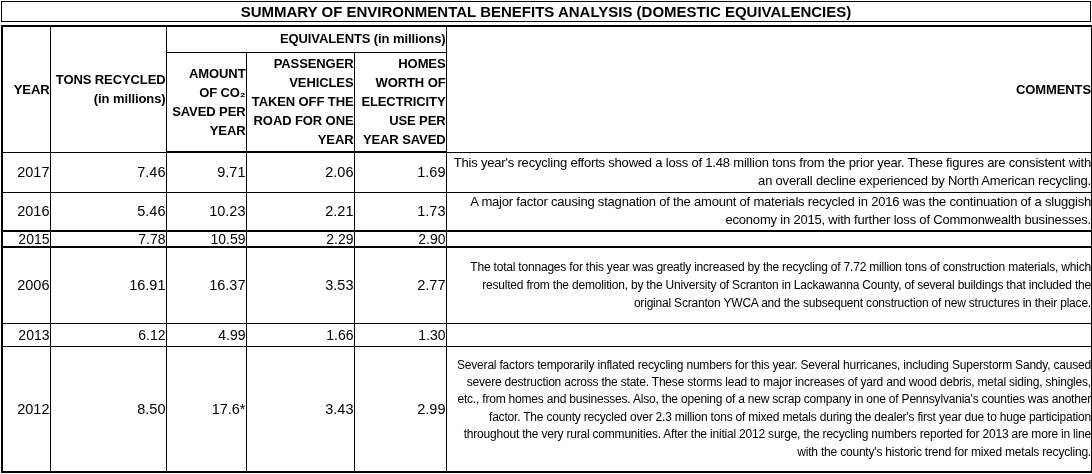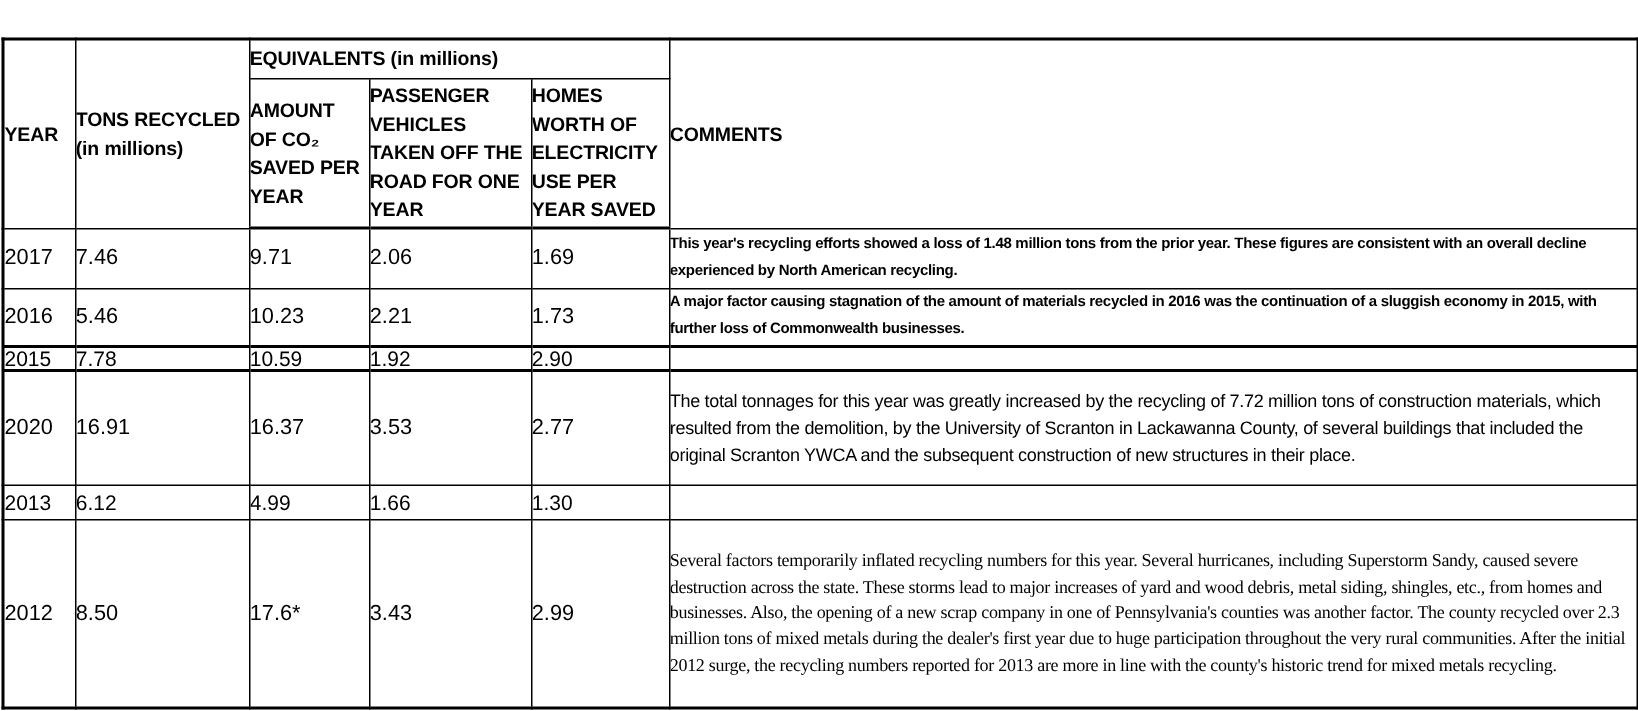--- a/index.html
+++ b/index.html
@@ -35,51 +35,52 @@
     width: 1090px;
     border-collapse: collapse;
     table-layout: fixed;
     border: 2px solid #000000;
   }
   table.benefits td, table.benefits th {
     border: 1px solid #000000;
     padding: 0;
     overflow: hidden;
     font-size: 14.5px;
-    text-align: left;
+    text-align: right;
     vertical-align: middle;
   }
   tr.hdr th {
     font-weight: bold;
     font-size: 13px;
     white-space: pre-line;
     line-height: 19px;
     letter-spacing: -0.1px;
   }
   tr.hdr1 th.group-hdr { line-height: 24px; }
   td.comment {
     text-align: left;
     vertical-align: top;
     padding: 1px 4px 1px 4px;
     letter-spacing: -0.2px;
   }
-  td.comment.c-lg { font-size: 10px;   line-height: 18.5px; font-weight: bold; }
+  td.comment.c-lg { font-size: 13px;   line-height: 18.5px; }
   td.comment.c-md { font-size: 12px; line-height: 18px; }
-  td.comment.c-sm { font-size: 12px;   line-height: 17.4px; font-family: Liberation Serif, serif; }
+  td.comment.c-sm { font-size: 12px;   line-height: 17.4px; }
   tr.thin td { line-height: 14px; font-size: 14px; }
   tr.t2015 td { border-top-width: 2px; border-bottom-width: 2px; margin-left: 28px; }
   tr.t2016 td { border-top-color: #909090; }
   tr.hdr2 th { border-bottom-width: 2px; }
   .num { font-variant-numeric: tabular-nums; }
 </style>
 </head>
 <body>
 
 <div class="page">
 
+  <div class="title-box">SUMMARY OF ENVIRONMENTAL BENEFITS ANALYSIS (DOMESTIC EQUIVALENCIES)</div>
 
   <table class="benefits">
     <colgroup>
       <col style="width:48px">
       <col style="width:116px">
       <col style="width:80px">
       <col style="width:108px">
       <col style="width:92px">
       <col style="width:646px">
     </colgroup>
@@ -124,27 +125,27 @@
       <td class="num">10.23</td>
       <td class="num">2.21</td>
       <td class="num">1.73</td>
       <td class="comment c-lg">A major factor causing stagnation of the amount of materials recycled in 2016 was the continuation of a sluggish economy in 2015, with further loss of Commonwealth businesses.</td>
     </tr>
 
     <tr class="thin t2015" style="height:15px">
       <td class="num">2015</td>
       <td class="num">7.78</td>
       <td class="num">10.59</td>
-      <td class="num">1.92</td>
+      <td class="num">2.29</td>
       <td class="num">2.90</td>
       <td class="comment c-lg"></td>
     </tr>
 
     <tr style="height:77px">
-      <td class="num">2020</td>
+      <td class="num">2006</td>
       <td class="num">16.91</td>
       <td class="num">16.37</td>
       <td class="num">3.53</td>
       <td class="num">2.77</td>
       <td class="comment c-md">The total tonnages for this year was greatly increased by the recycling of 7.72 million tons of construction materials, which resulted from the demolition, by the University of Scranton in Lackawanna County, of several buildings that included the original Scranton YWCA and the subsequent construction of new structures in their place.</td>
     </tr>
 
     <tr class="thin" style="height:23px">
       <td class="num">2013</td>
       <td class="num">6.12</td>

